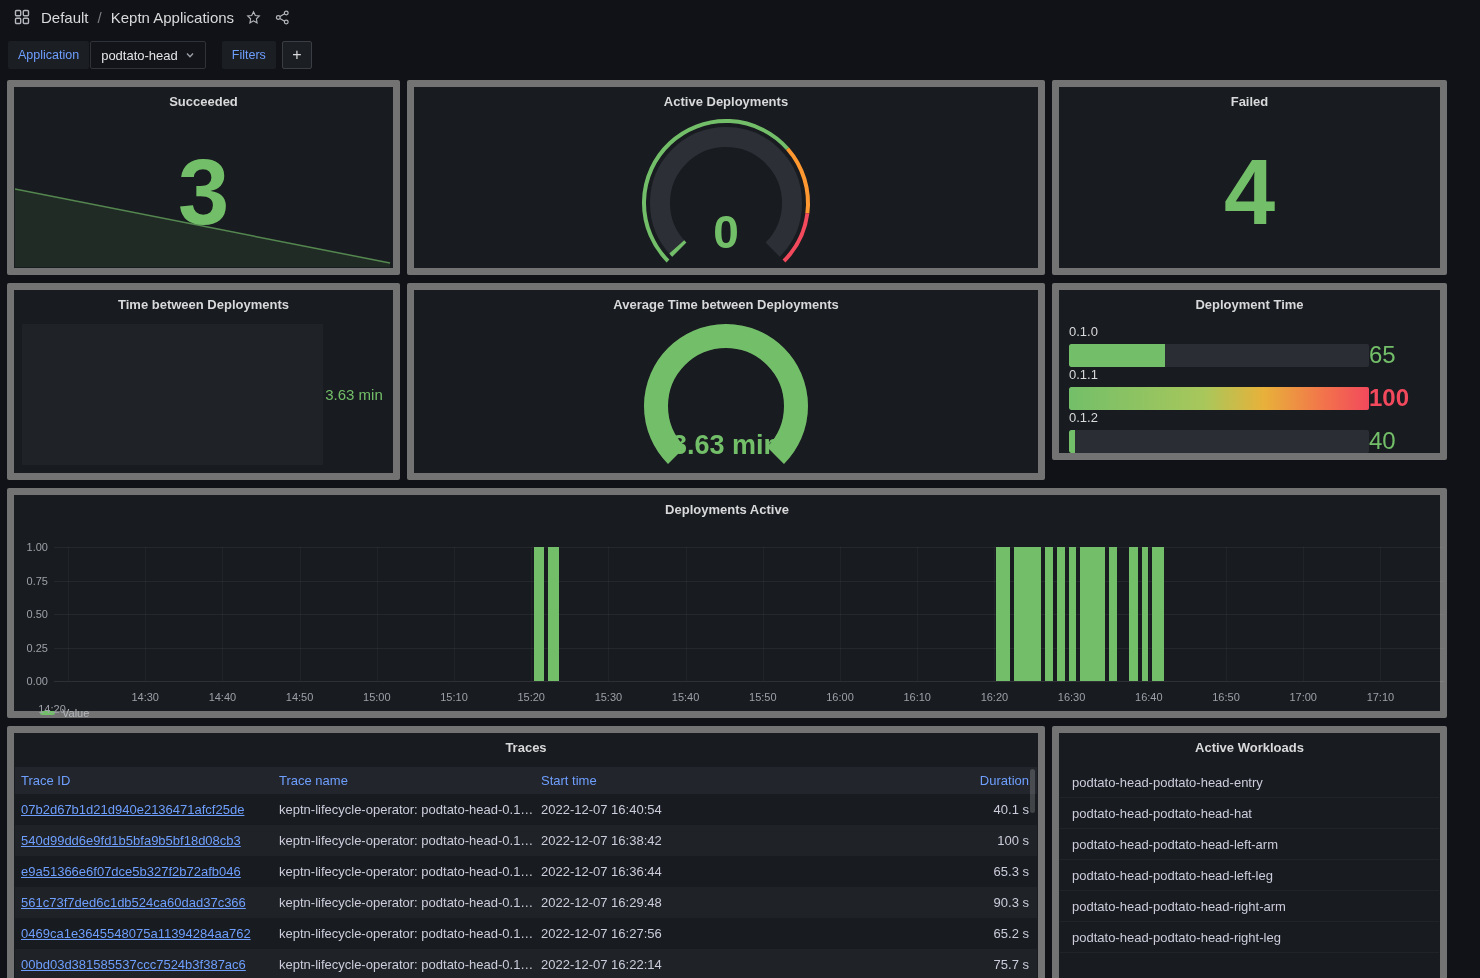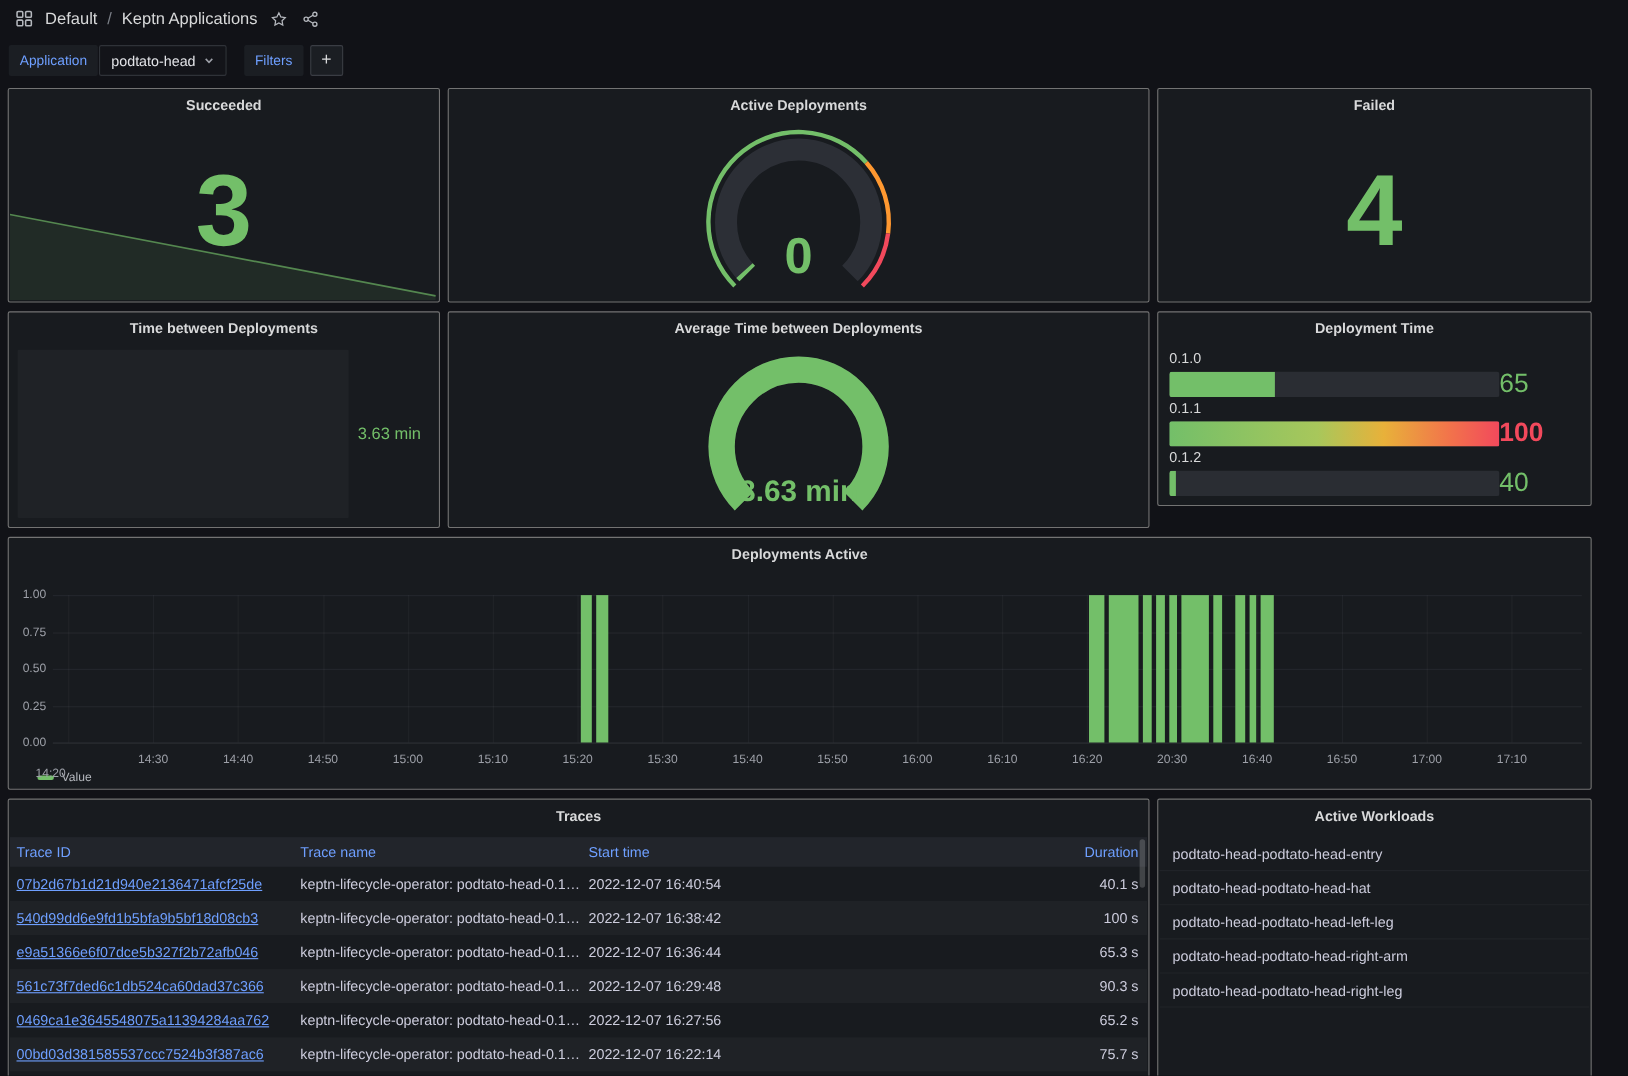--- a/index.html
+++ b/index.html
@@ -18,21 +18,21 @@
   .toolbar{position:absolute;top:41px;left:8px;display:flex;align-items:center;height:28px}
   .var-group{display:flex;gap:1px}
   .chip{height:28px;display:flex;align-items:center;padding:0 10px;border-radius:2px;font-size:12.5px;cursor:pointer}
   .chip-label{background:#1b1e23;color:#6e9fff;font-weight:500}
   .chip-value{background:#131419;border:1px solid #2f3238;color:#e3e4e8;gap:7px;font-size:13px}
   .chip-filters{background:#1b1e23;color:#6e9fff;font-weight:500;margin-left:16px}
   .chip-add{margin-left:6px;width:30px;justify-content:center;background:#1b1e23;border:1px solid #3a3d44;color:#d8d9da;font-size:16px}
   .caret{display:inline-flex;color:#9da0a8}
 
   
-  .panel{position:absolute;background:#181b1f;border:1px solid #737373;border-radius:2px}
+  .panel{position:absolute;background:#181b1f;border:7px solid #737373;border-radius:2px}
   .panel-title{height:28px;display:flex;align-items:center;justify-content:center;font-size:13px;font-weight:600;color:#d8d9da;cursor:pointer}
   .p-succeeded{left:7px;top:80px;width:393px;height:195px}
   .p-active{left:407px;top:80px;width:638px;height:195px}
   .p-failed{left:1052px;top:80px;width:395px;height:195px}
   .p-timebetween{left:7px;top:283px;width:393px;height:197px}
   .p-avg{left:407px;top:283px;width:638px;height:197px}
   .p-deptime{left:1052px;top:283px;width:395px;height:177px}
   .p-depactive{left:7px;top:488px;width:1440px;height:230px}
   .p-traces{left:7px;top:726px;width:1038px;height:260px}
   .p-workloads{left:1052px;top:726px;width:395px;height:260px}
@@ -271,21 +271,21 @@
       <div class="tl-xlabel" style="left: 285.6px;">14:50</div>
       <div class="tl-xlabel" style="left: 362.8px;">15:00</div>
       <div class="tl-xlabel" style="left: 440px;">15:10</div>
       <div class="tl-xlabel" style="left: 517.2px;">15:20</div>
       <div class="tl-xlabel" style="left: 594.4px;">15:30</div>
       <div class="tl-xlabel" style="left: 671.6px;">15:40</div>
       <div class="tl-xlabel" style="left: 748.8px;">15:50</div>
       <div class="tl-xlabel" style="left: 826px;">16:00</div>
       <div class="tl-xlabel" style="left: 903.2px;">16:10</div>
       <div class="tl-xlabel" style="left: 980.4px;">16:20</div>
-      <div class="tl-xlabel" style="left: 1057.6px;">20:30</div>
+      <div class="tl-xlabel" style="left: 1057.6px;">16:30</div>
       <div class="tl-xlabel" style="left: 1134.8px;">16:40</div>
       <div class="tl-xlabel" style="left: 1212px;">16:50</div>
       <div class="tl-xlabel" style="left: 1289.2px;">17:00</div>
       <div class="tl-xlabel" style="left: 1366.4px;">17:10</div>
     </section>
 
   <section class="panel p-traces">
     <div class="panel-title">Traces</div>
     <div class="traces-body">
       <div class="t-header">
@@ -334,19 +334,20 @@
         </div>
     </div>
     <div class="t-scroll"></div>
   </section>
 
   <section class="panel p-workloads">
     <div class="panel-title">Active Workloads</div>
     <div class="wl-body">
         <div class="wl-item">podtato-head-podtato-head-entry</div>
         <div class="wl-item">podtato-head-podtato-head-hat</div>
+        <div class="wl-item">podtato-head-podtato-head-left-arm</div>
         <div class="wl-item">podtato-head-podtato-head-left-leg</div>
         <div class="wl-item">podtato-head-podtato-head-right-arm</div>
         <div class="wl-item">podtato-head-podtato-head-right-leg</div>
       </div>
   </section>
 
 </div>
 
 </body></html>

